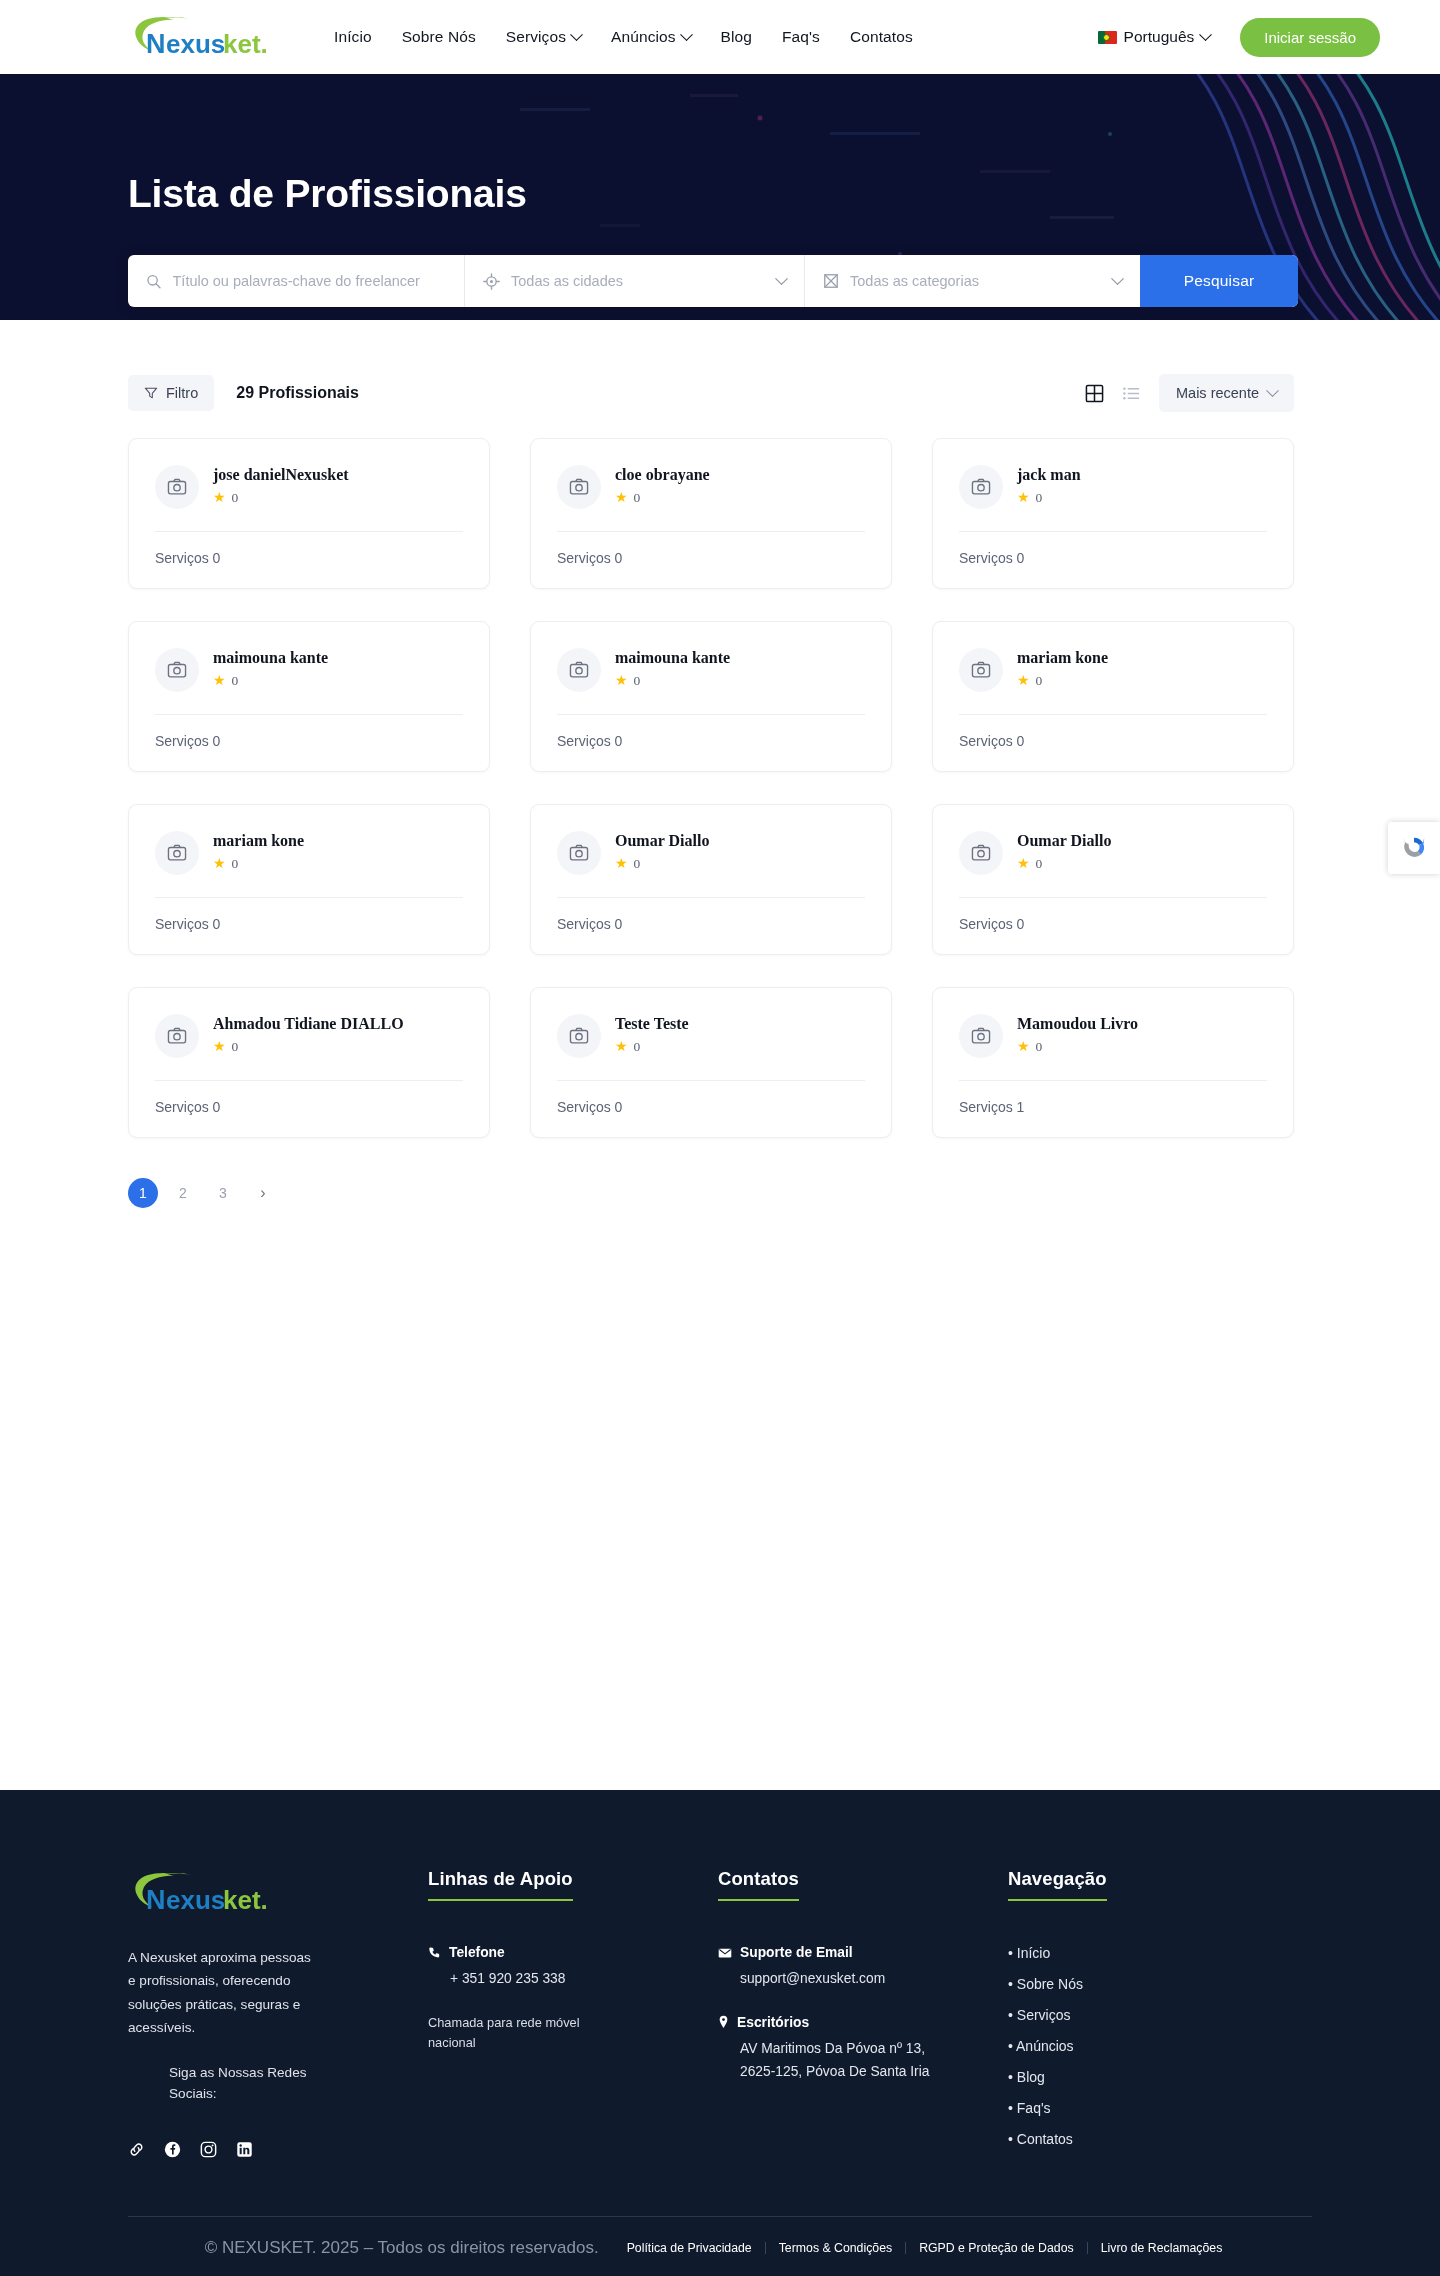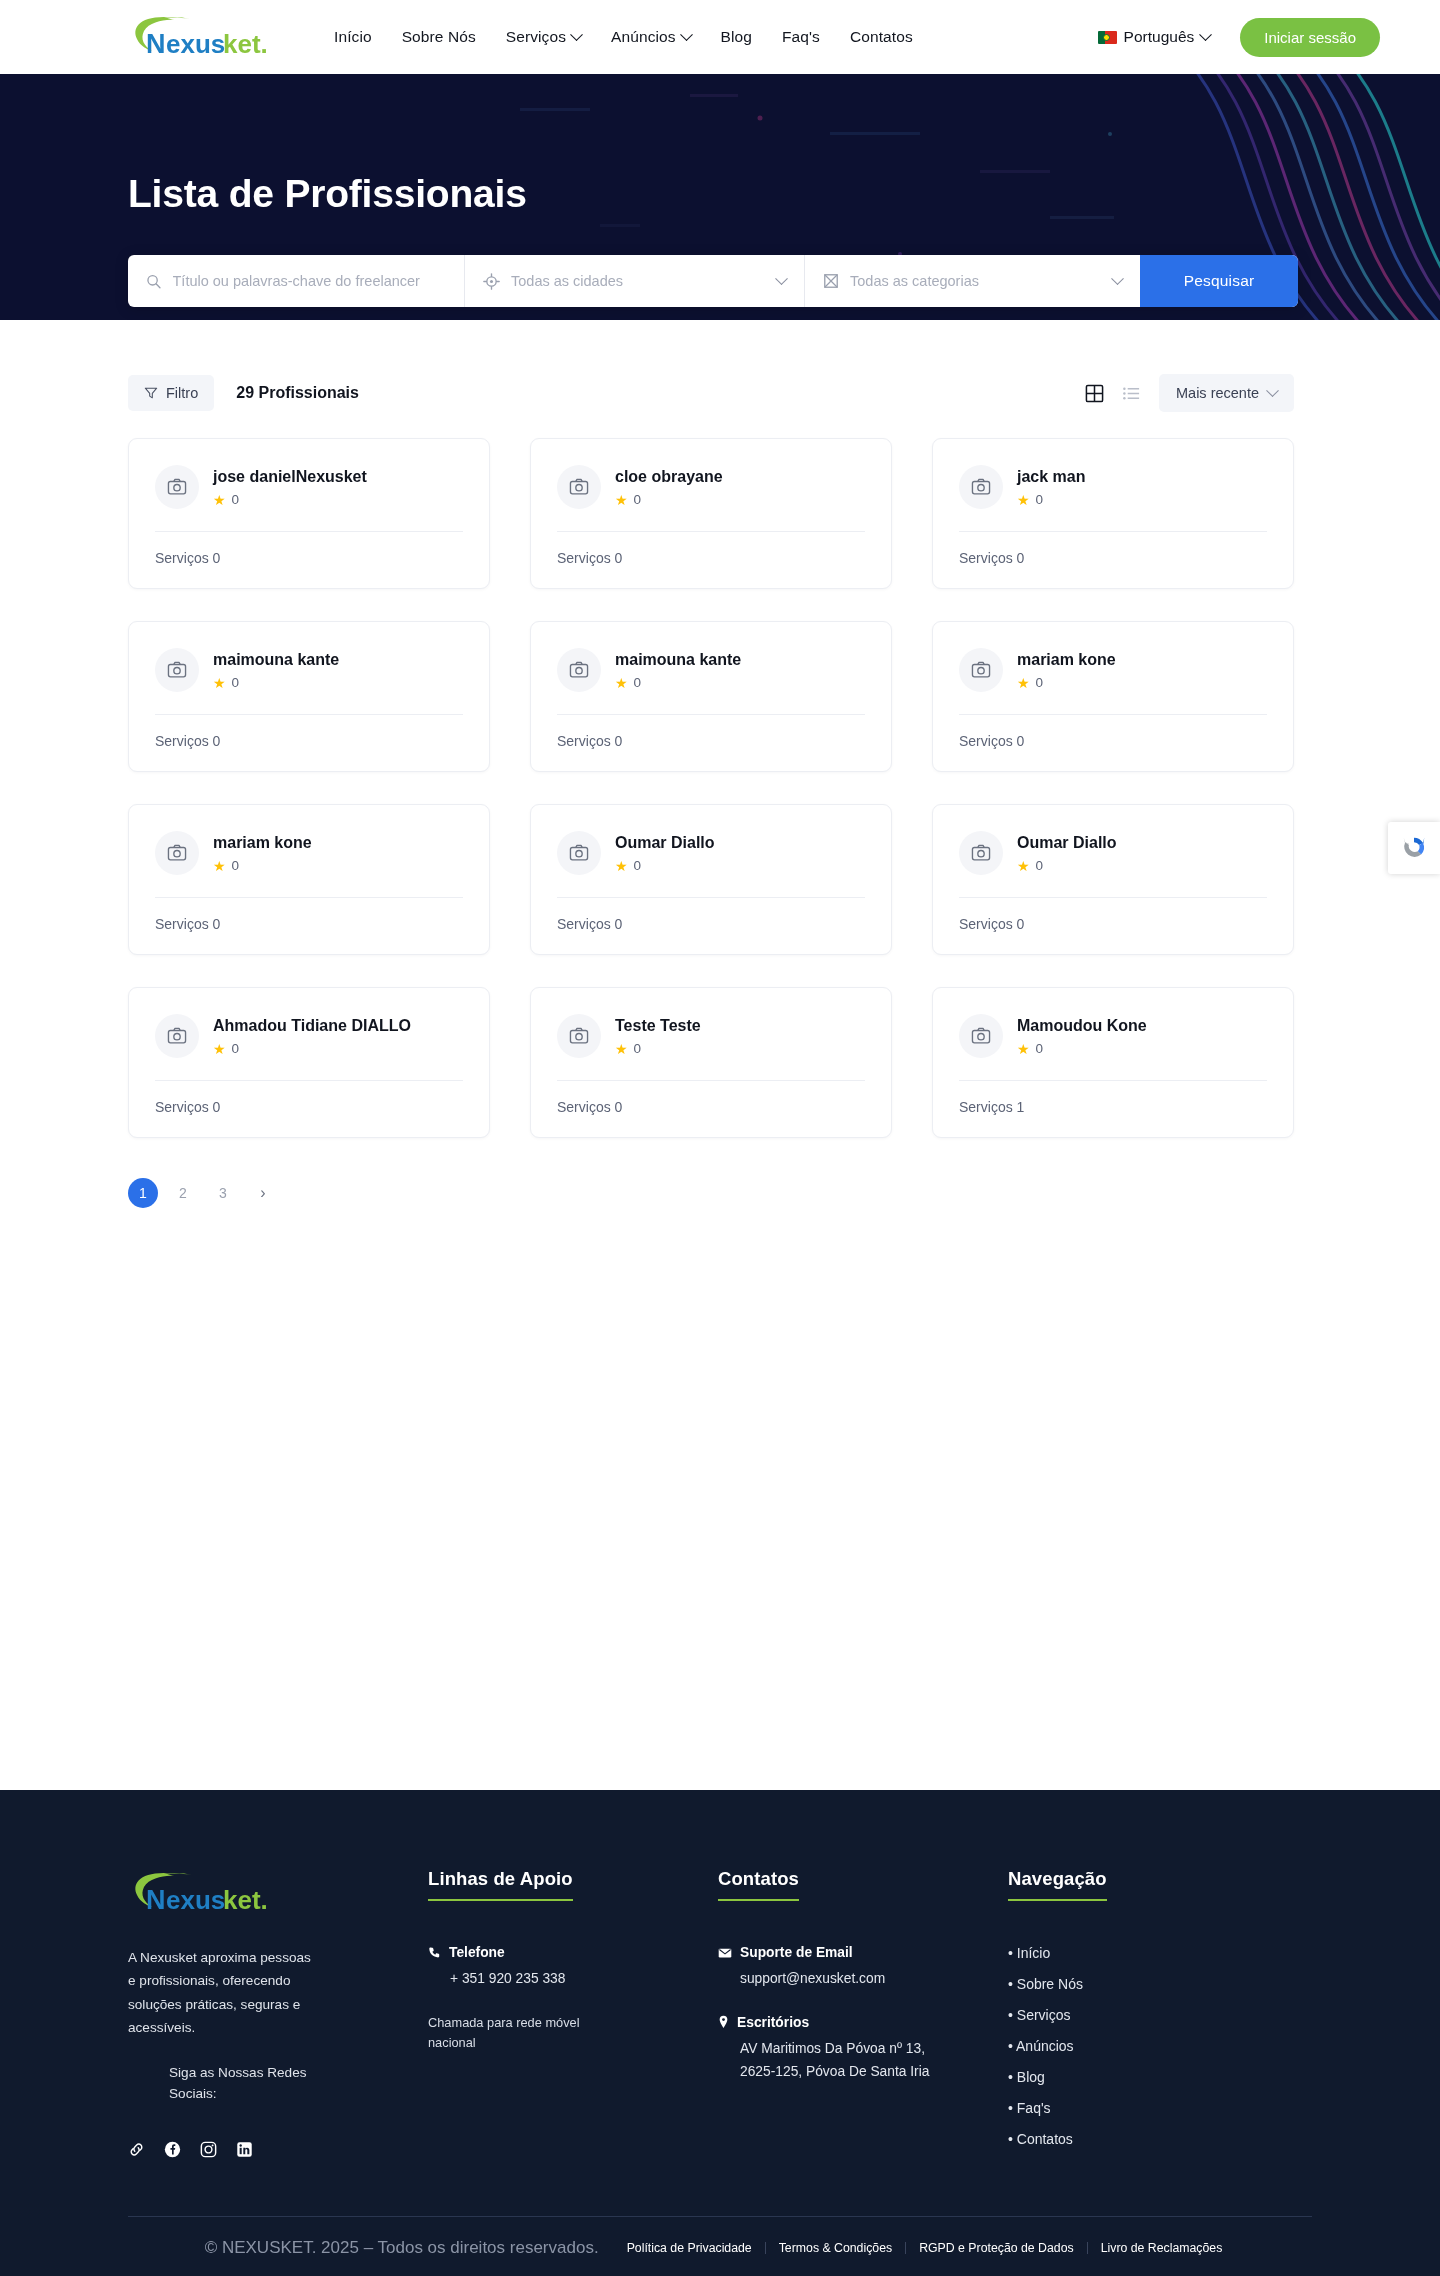--- a/index.html
+++ b/index.html
@@ -231,21 +231,21 @@
     gap: 32px 40px;
   }
   .pro-card {
     background: #ffffff;
     border: 1px solid #eceef3;
     border-radius: 9px;
     padding: 26px 26px 0 26px;
     box-shadow: 0 1px 3px rgba(16,24,40,.04);
     cursor: pointer;
   }
-  .pc-top { display: flex; align-items: center; gap: 14px; }
+  .pc-top { display: flex; align-items: flex-start; gap: 14px; font-family: Liberation Serif, serif; }
   .pc-avatar {
     width: 44px; height: 44px;
     border-radius: 50%;
     background: #f4f5f8;
     display: flex; align-items: center; justify-content: center;
     flex: 0 0 auto;
   }
   .pc-name {
     font-size: 16px;
     font-weight: bold;
@@ -787,21 +787,21 @@
       <div class="pro-card">
         <div class="pc-top">
           <div class="pc-avatar">
             <svg width="20" height="20" viewBox="0 0 22 22">
               <rect x="1.6" y="5" width="18.8" height="13.5" rx="2.2" stroke="#6b7280" stroke-width="1.5" fill="none"></rect>
               <path d="M7.4 5 L8.8 2.6 h4.4 L14.6 5" stroke="#6b7280" stroke-width="1.5" fill="none" stroke-linejoin="round"></path>
               <circle cx="11" cy="11.8" r="3.5" stroke="#6b7280" stroke-width="1.5" fill="none"></circle>
             </svg>
           </div>
           <div>
-            <div class="pc-name">Mamoudou Kone</div>
+            <div class="pc-name">Mamoudou Livro</div>
             <div class="pc-rating">
               <span class="star">★</span>
               <span>0</span>
             </div>
           </div>
         </div>
         <hr class="pc-sep">
         <div class="pc-services">Serviços 1</div>
       </div>
     </div>

